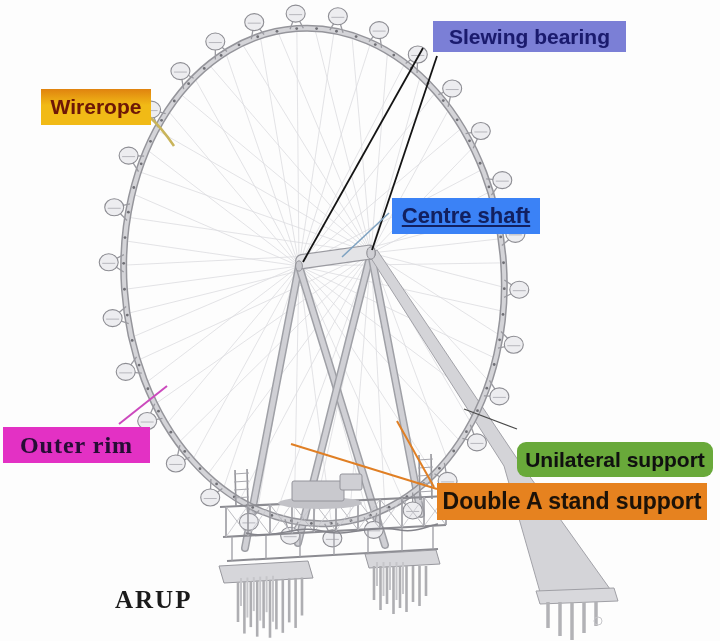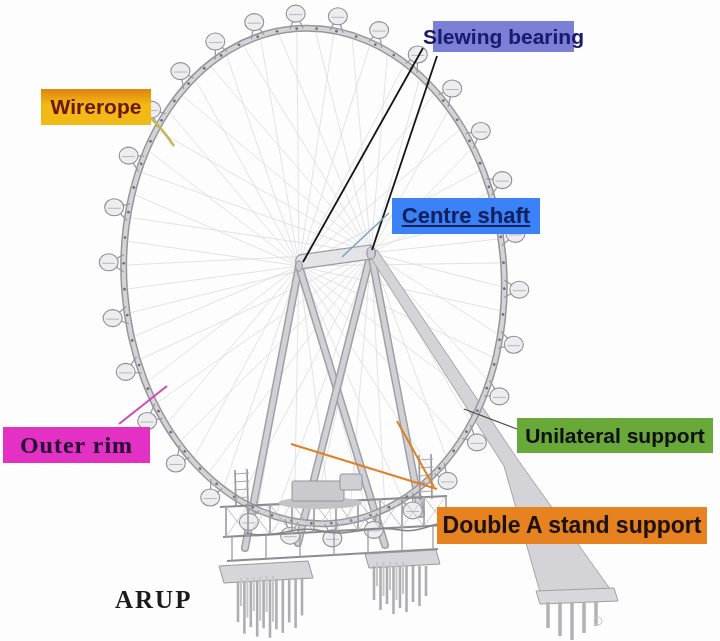--- a/index.html
+++ b/index.html
@@ -6,26 +6,26 @@
   .stage{
     position:relative;width:720px;height:641px;background:#fdfdfd;
     font-family:"Liberation Sans",sans-serif;overflow:hidden;
   }
   .stage svg{position:absolute;left:0;top:0;}
   .label{
     position:absolute;display:flex;align-items:center;justify-content:center;
     font-weight:bold;box-sizing:border-box;white-space:nowrap;
     text-shadow:0 0 1px rgba(0,0,0,.15);
   }
-  .lbl-slewing   {left:433px;top:21px; width:141px;height:31px;font-size:21px;}
+  .lbl-slewing   {left:433px;top:21px; width:193px;height:31px;font-size:21px;}
   .lbl-wirerope  {left:5px;  top:89px; width:110px;height:36px;font-size:21px;margin-left:36px;}
   .lbl-centre    {left:392px;top:198px;width:148px;height:36px;font-size:22px;}
   .lbl-outerrim  {left:3px;  top:427px;width:147px;height:36px;font-size:24px;letter-spacing:1px;font-family:Liberation Serif, serif;}
-  .lbl-unilateral{left:517px;top:418px;width:196px;height:35px;font-size:21px;}
-  .lbl-doublea   {left:437px;top:483px;width:270px;height:37px;font-size:23px;margin-top:24px;}
+  .lbl-unilateral{left:517px;top:442px;width:196px;height:35px;font-size:21px;border-radius:9px;}
+  .lbl-doublea   {left:437px;top:483px;width:270px;height:37px;font-size:23px;}
   .arup{
     position:absolute;left:106px;top:586px;
     font-family:"Liberation Serif",serif;font-weight:bold;
     font-size:25px;color:#1b1b1b;letter-spacing:2px;margin-left:9px;
   }
 </style>
 </head>
 <body>
 
 <div class="stage">

